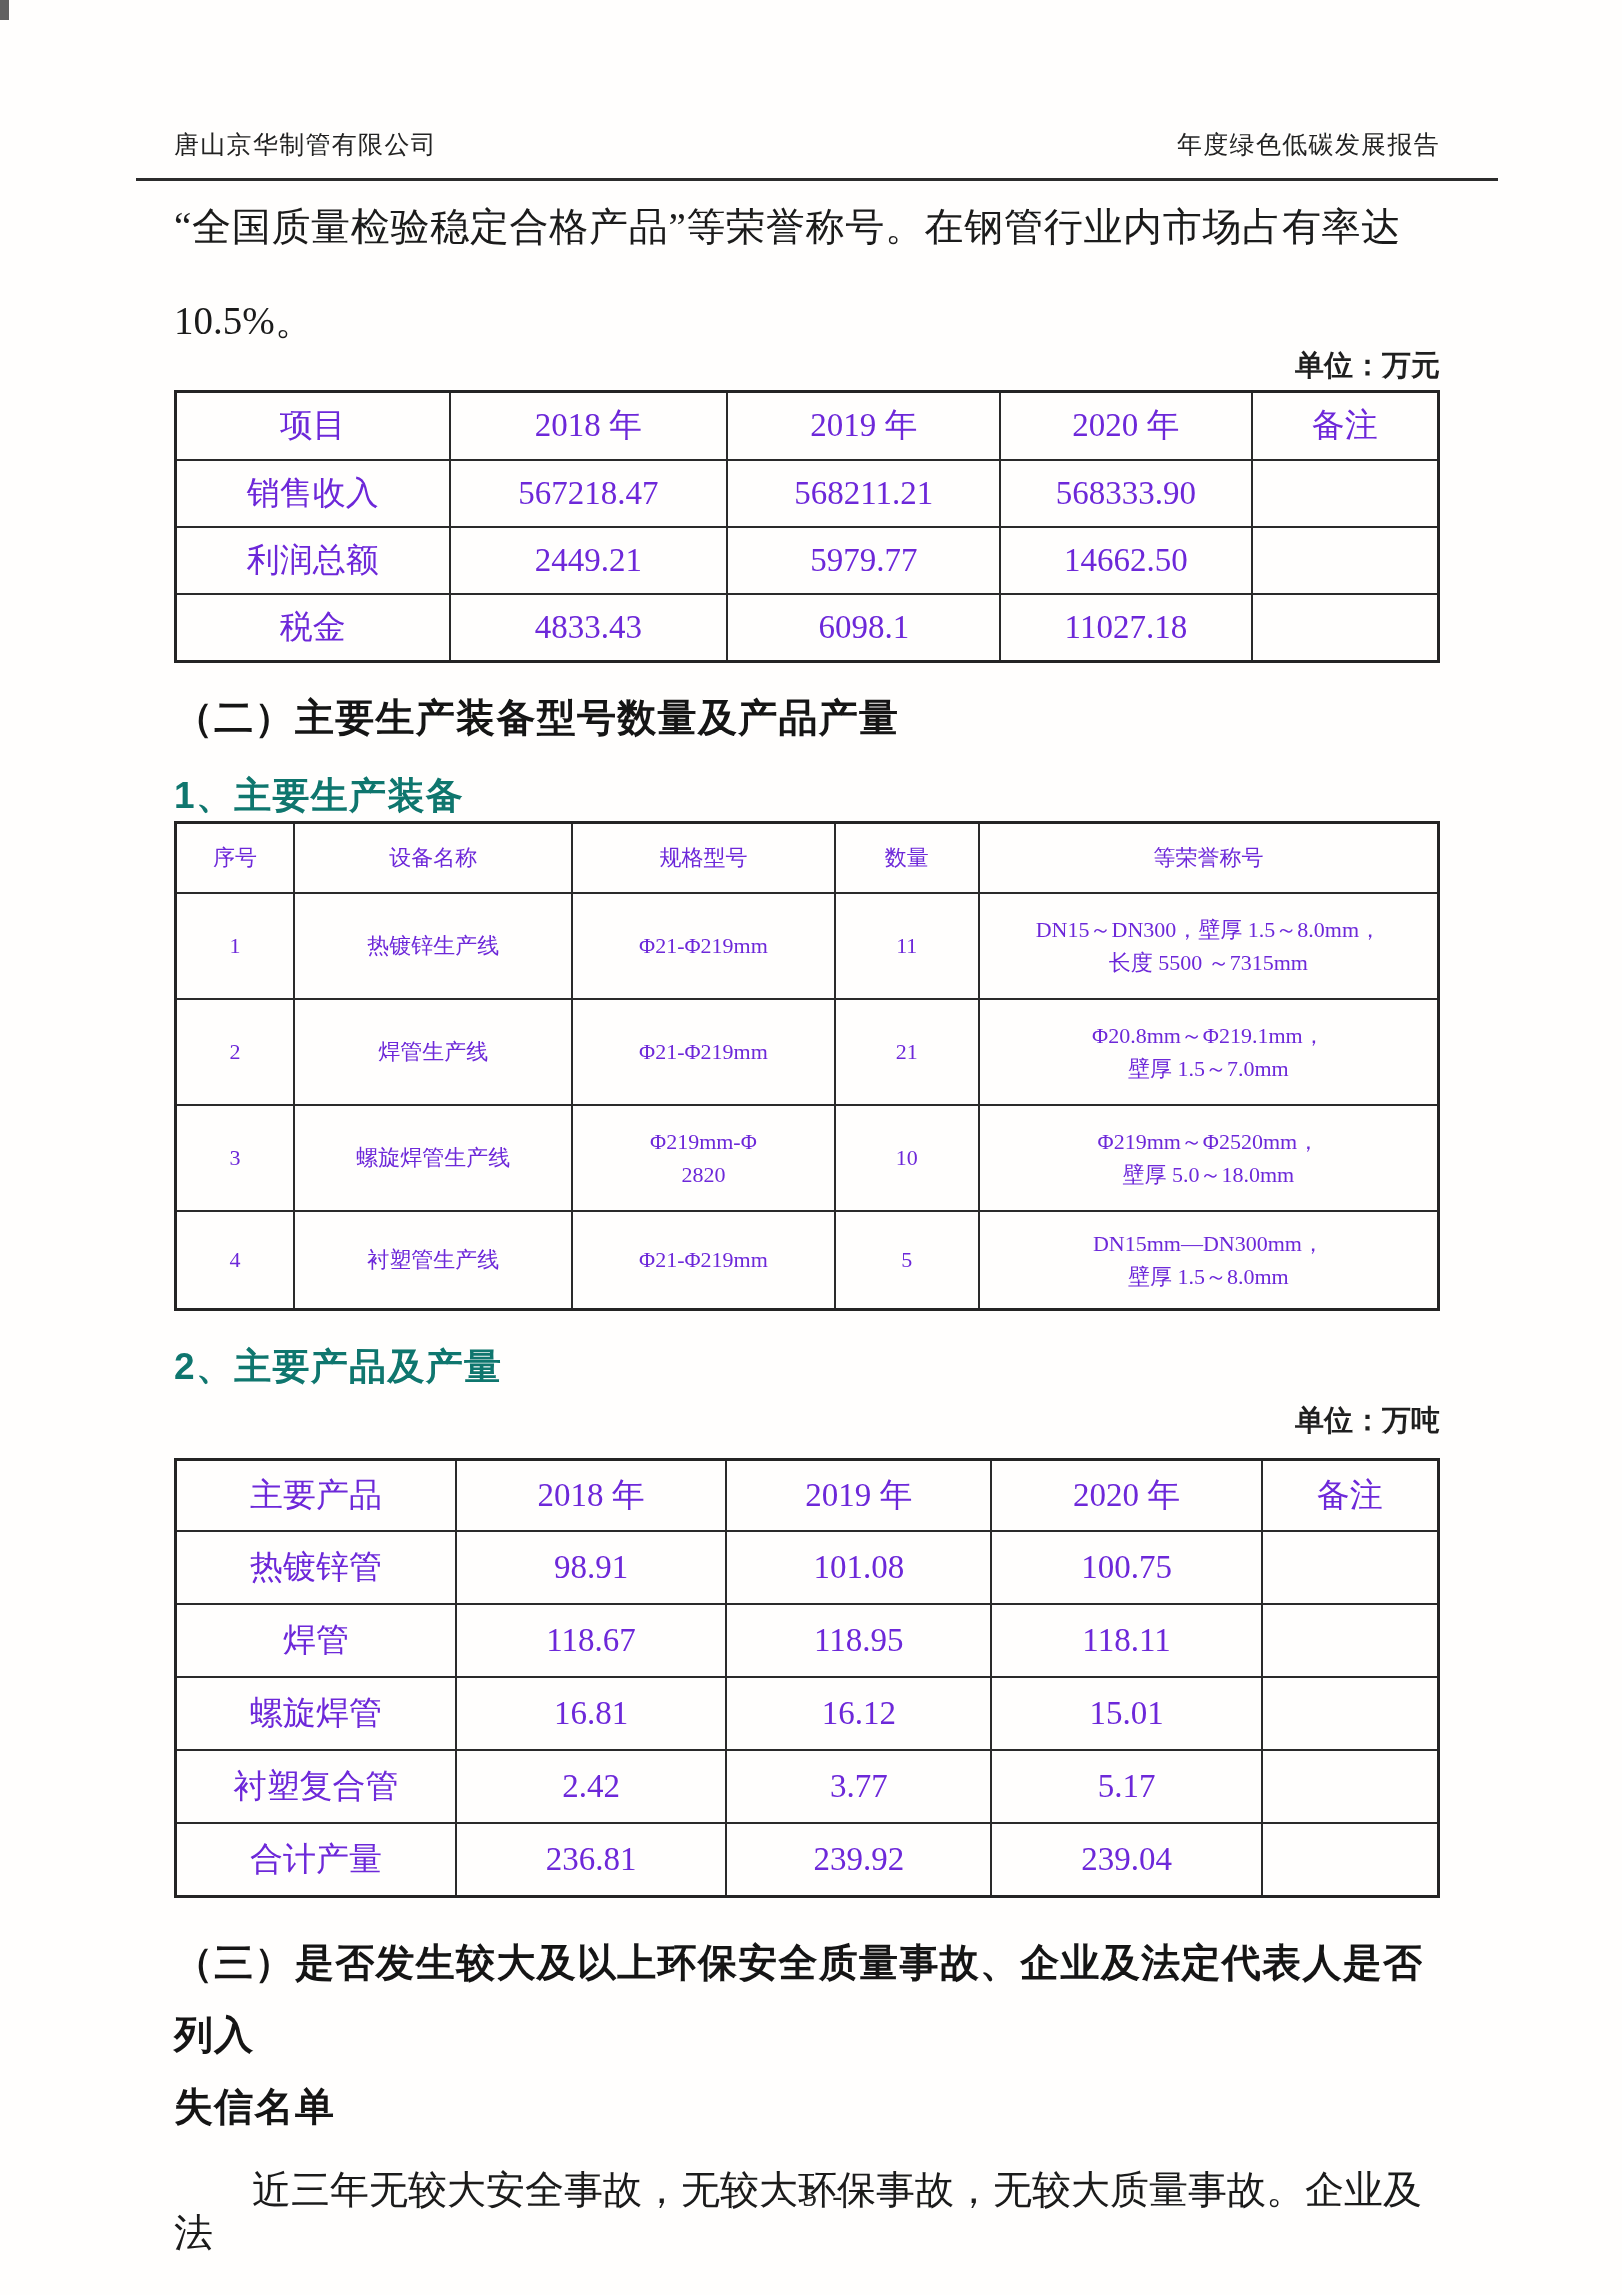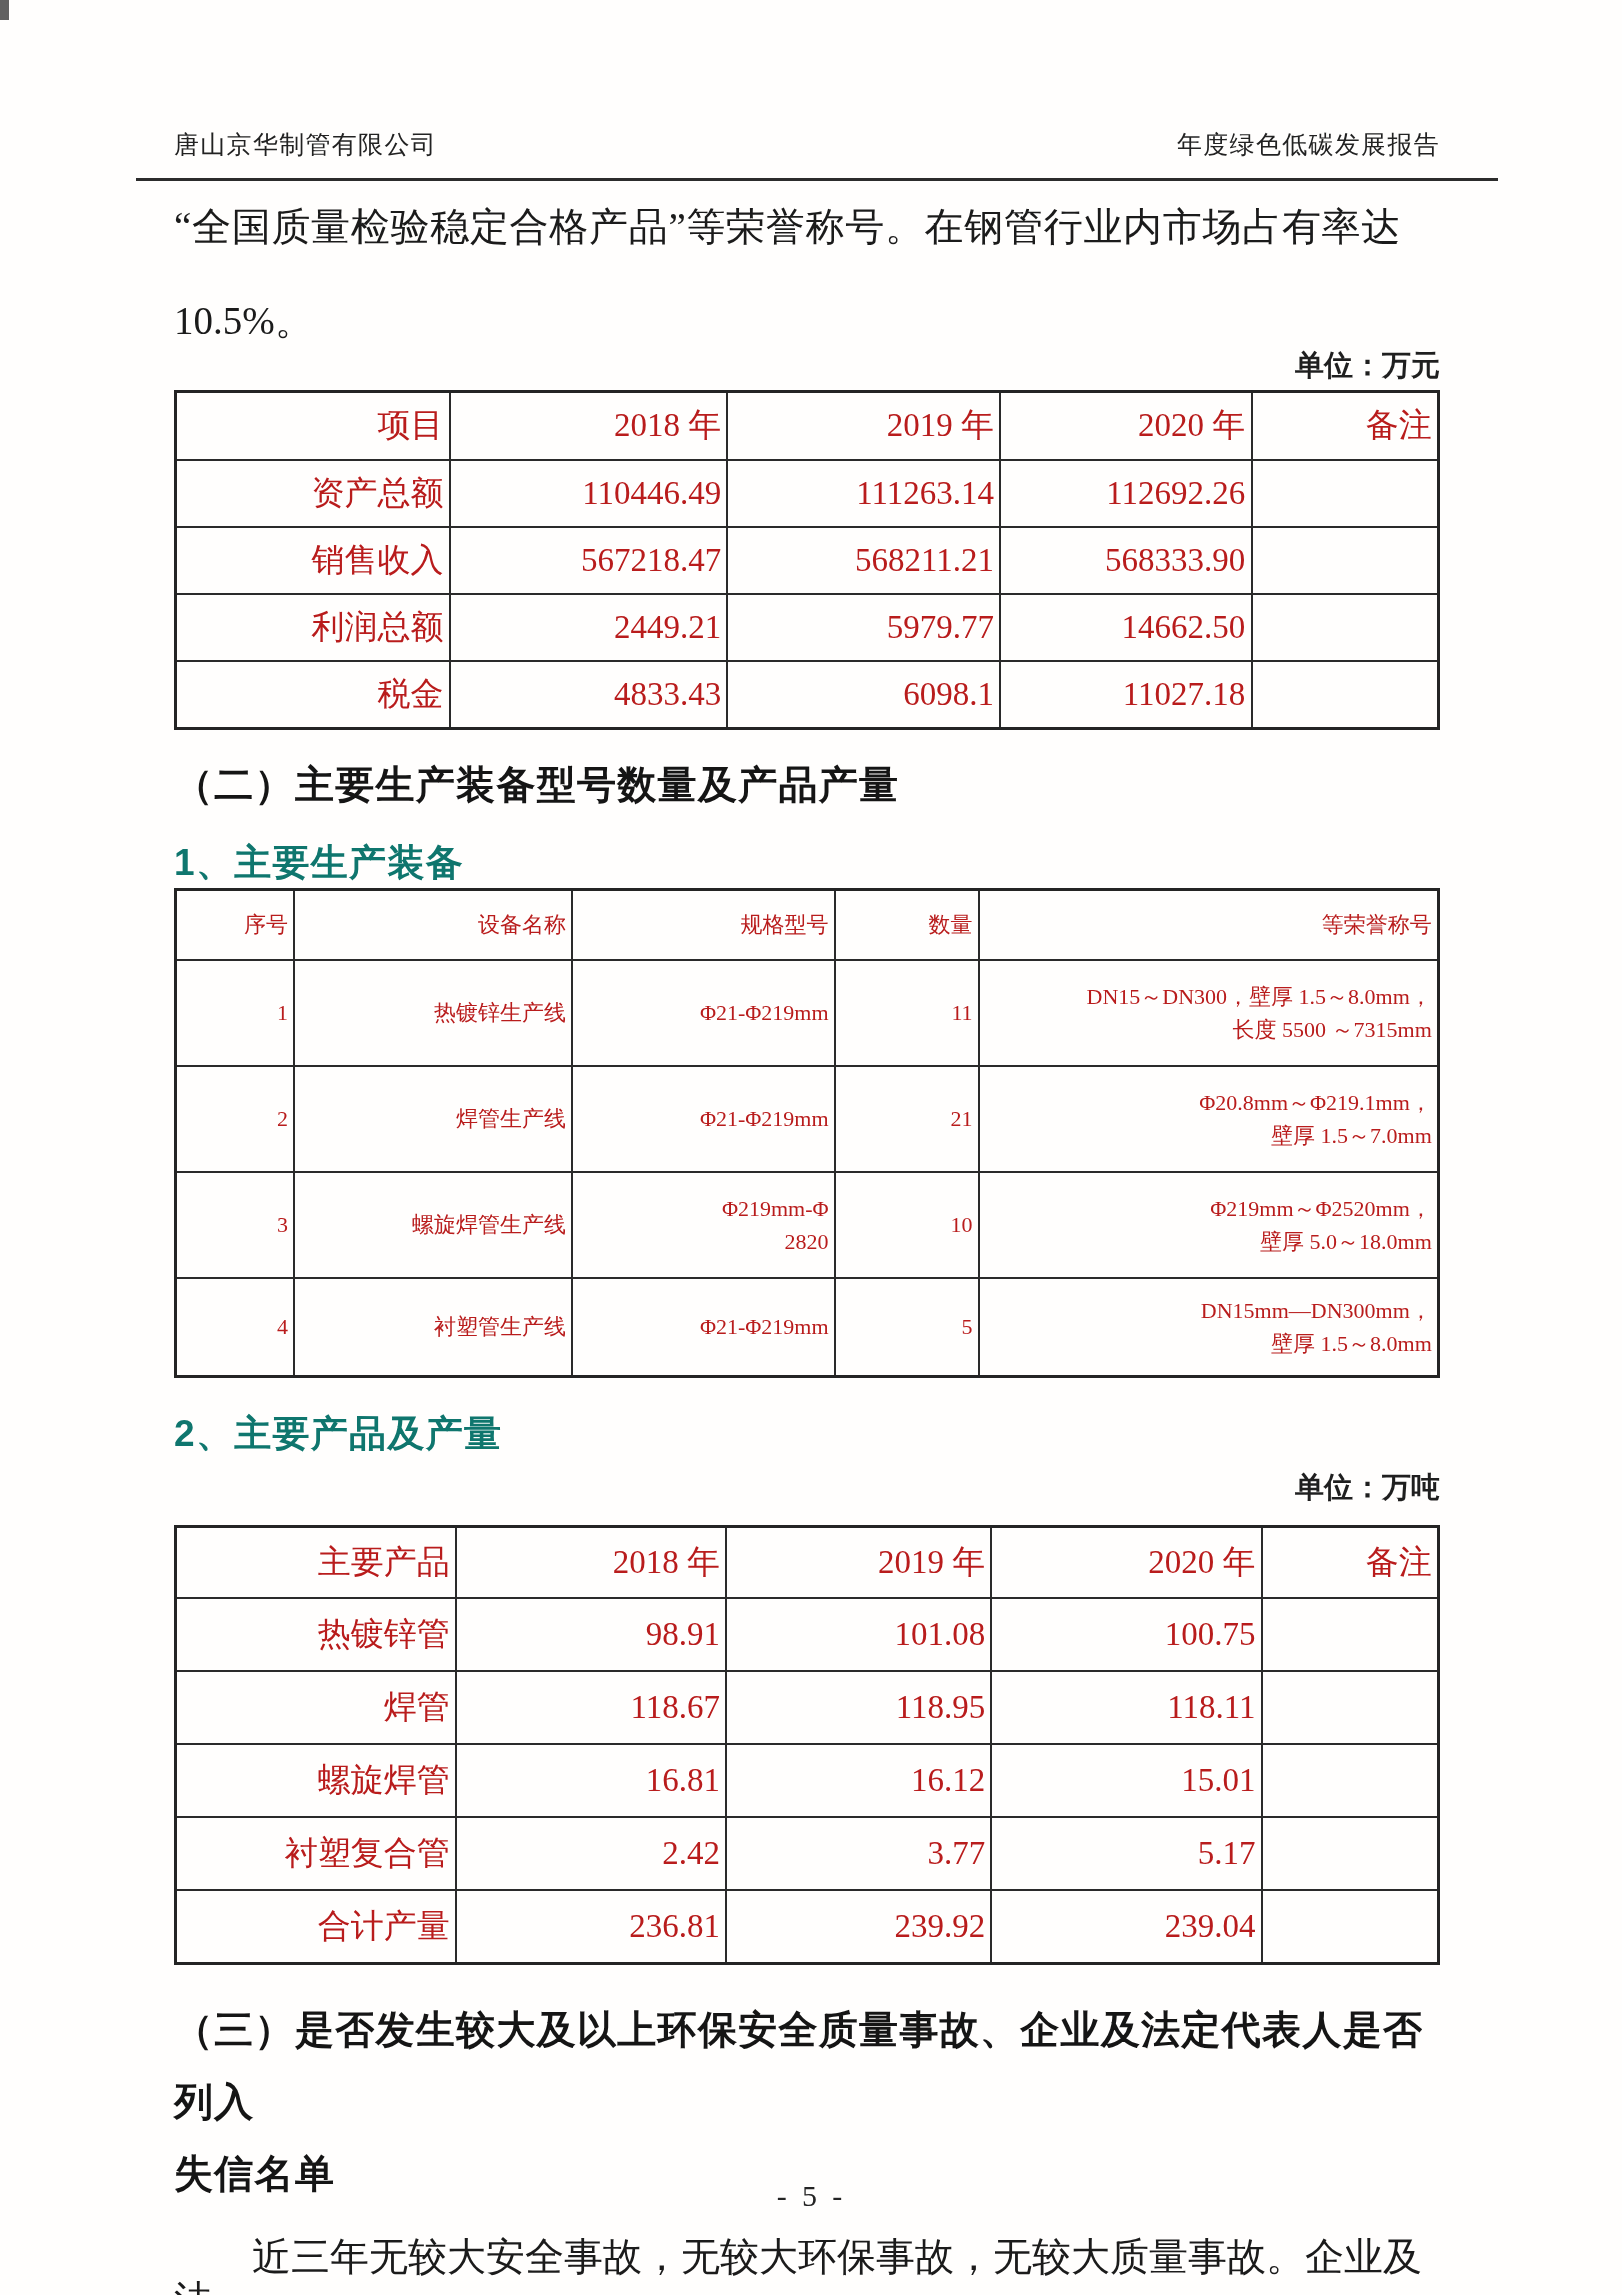--- a/index.html
+++ b/index.html
@@ -33,21 +33,21 @@
   .unit-label {
     text-align:right; font-size:29px; font-weight:700;
     font-family:"Liberation Sans","DejaVu Sans",sans-serif;
     color:#1f1f1f;
   }
   .unit-wan-yuan { margin-top:2.6px; }
   .unit-wan-dun  { margin-top:9.2px; }
   
   table {
     width:100%; border-collapse:collapse; table-layout:fixed;
-    font-size:33px; text-align:right; color:#b91c1c;
+    font-size:33px; text-align:center; color:#6d28d9;
     border:3.9px solid #242424;
   }
   th, td {
     border-top:2.6px solid #2a2a2a; border-bottom:2.6px solid #2a2a2a;
     border-left:2px solid #2a2a2a; border-right:2px solid #2a2a2a;
     font-weight:400; vertical-align:middle; padding:0 5.2px;
   }
   .fin-table   { margin-top:3.9px; }
   .fin-table th { height:69px; }
   .fin-table td { height:67px; }
@@ -102,27 +102,20 @@
       <tr>
         <th style="width:21.7%">项目</th>
         <th style="width:22.0%">2018 年</th>
         <th style="width:21.6%">2019 年</th>
         <th style="width:19.9%">2020 年</th>
         <th style="width:14.8%">备注</th>
       </tr>
     </thead>
     <tbody>
       <tr>
-        <td>资产总额</td>
-        <td>110446.49</td>
-        <td>111263.14</td>
-        <td>112692.26</td>
-        <td></td>
-      </tr>
-      <tr>
         <td>销售收入</td>
         <td>567218.47</td>
         <td>568211.21</td>
         <td>568333.90</td>
         <td></td>
       </tr>
       <tr>
         <td>利润总额</td>
         <td>2449.21</td>
         <td>5979.77</td>

